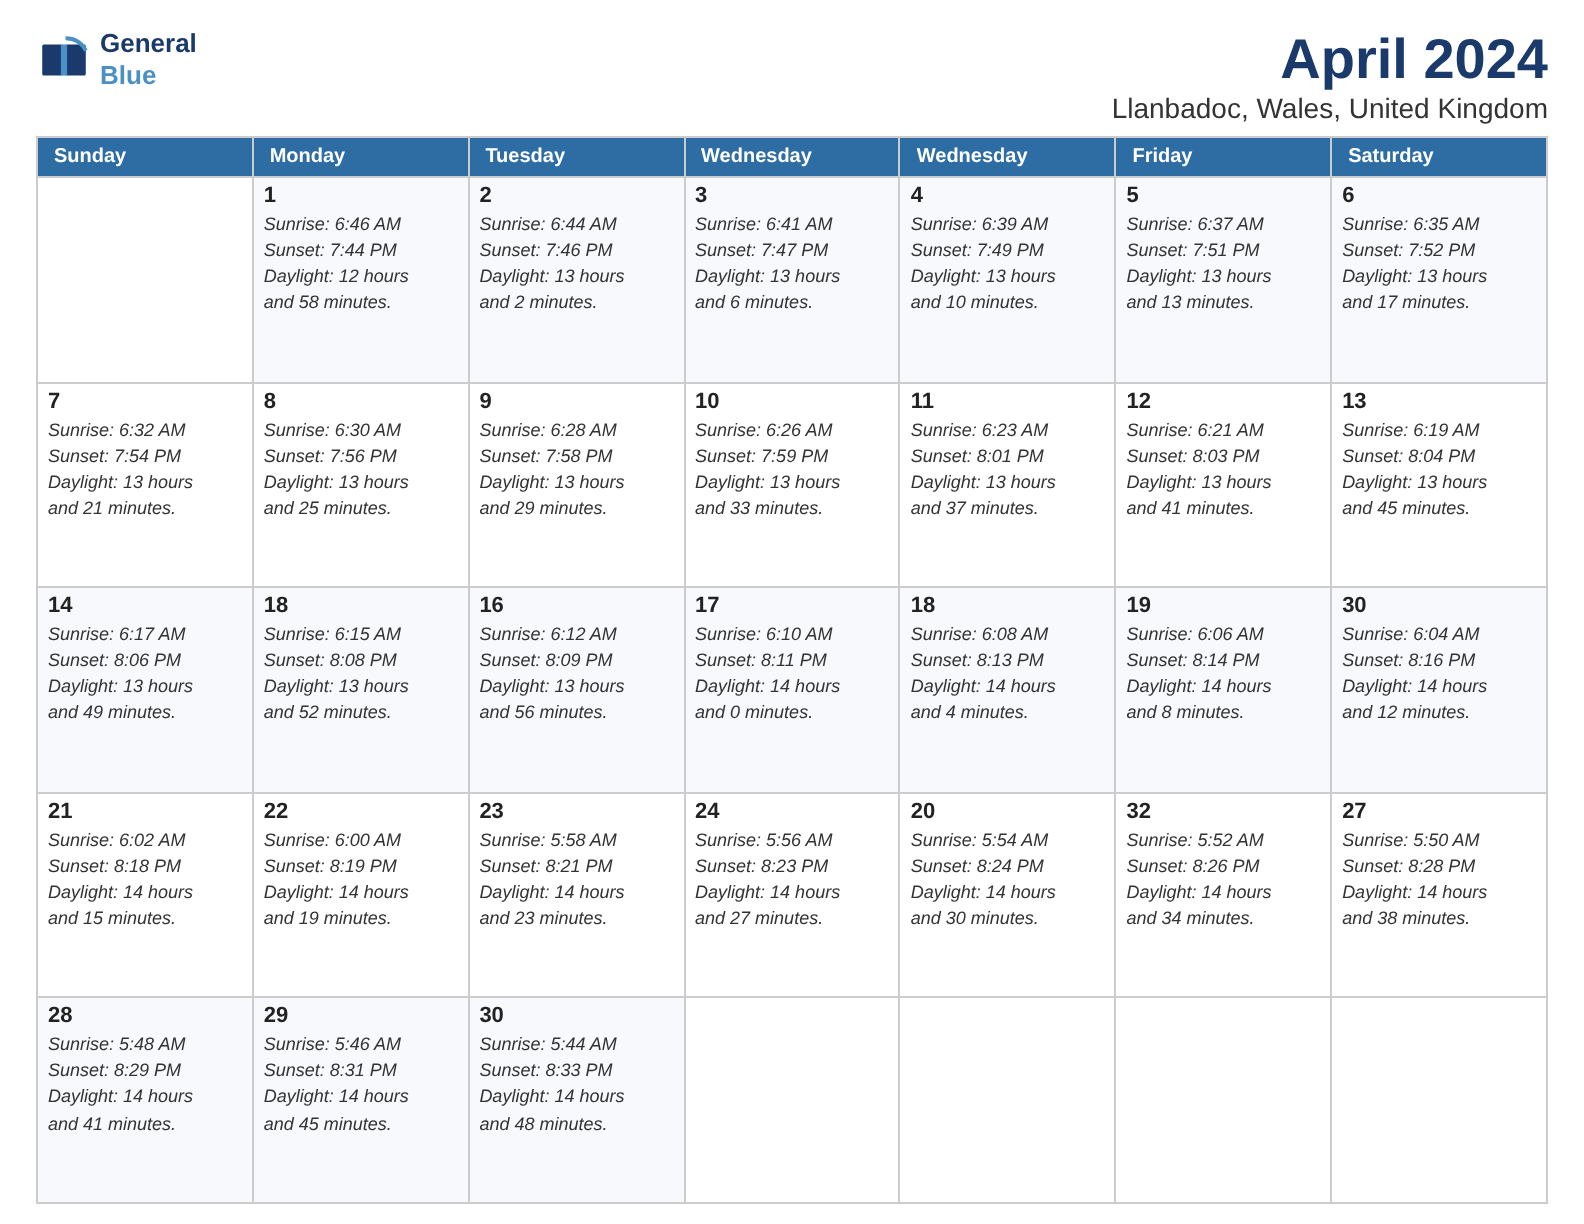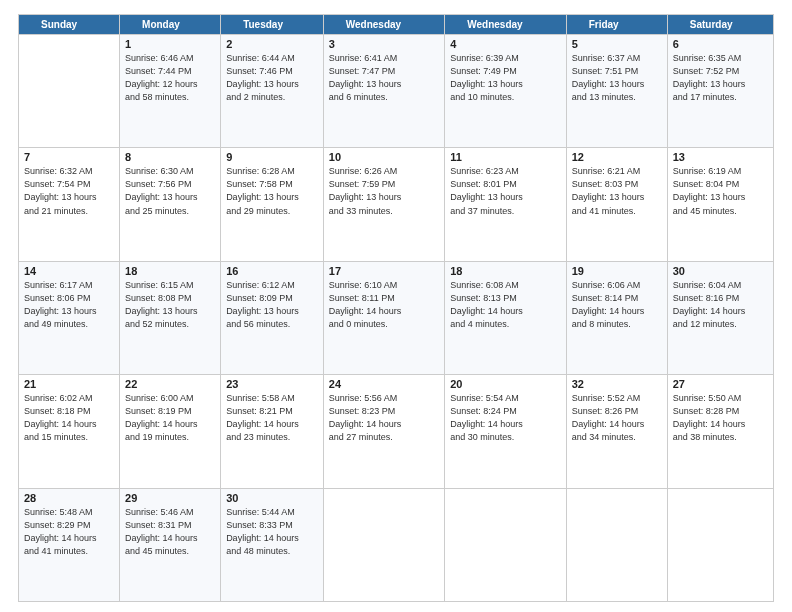--- a/index.html
+++ b/index.html
@@ -56,21 +56,21 @@
     table {
       width: 100%;
       border-collapse: collapse;
       flex: 1;
       font-size: 9.5px;
     }
     thead tr th {
       background-color: #2e6da4;
       color: #fff;
       text-align: left;
-      padding: 4px 22px;
+      padding: 4px 8px;
       font-size: 10px;
       font-weight: bold;
       border: 1px solid #ccc;
     }
     tbody tr td {
       border: 1px solid #ccc;
       vertical-align: top;
       padding: 3px 5px;
       height: 78px;
       background: #fff;
@@ -82,29 +82,51 @@
       font-weight: bold;
       font-size: 11px;
       color: #222;
       display: block;
       margin-bottom: 2px;
     }
     .day-info {
       color: #333;
       font-size: 9px;
       line-height: 1.45;
+      font-style: italic;
     }
     .empty-cell {
       background: #fff !important;
     }
   </style>
 </head>
 <body>
 
 <div class="page">
+  <div class="header">
+    <div class="logo">
+      <svg class="logo-icon" viewBox="0 0 36 36">
+        <rect x="0" y="0" width="36" height="36" fill="white"></rect>
+
+        <rect x="4" y="8" width="13" height="20" rx="1" fill="#1a3a6b"></rect>
+        <rect x="19" y="8" width="13" height="20" rx="1" fill="#1a3a6b"></rect>
+        <rect x="16" y="8" width="4" height="20" fill="#4a90c4"></rect>
+
+        <path d="M19 4 Q28 4 32 12" stroke="#4a90c4" stroke-width="2.5" fill="none"></path>
+      </svg>
+      <div class="logo-text">
+        <div>General</div>
+        <div><span>Blue</span></div>
+      </div>
+    </div>
+    <div class="title-block">
+      <div class="main-title">April 2024</div>
+      <div class="subtitle">Llanbadoc, Wales, United Kingdom</div>
+    </div>
+  </div>
 
   <table>
     <thead>
       <tr>
       <th>Sunday</th>
           <th>Monday</th>
           <th>Tuesday</th>
           <th>Wednesday</th>
           <th>Wednesday</th>
           <th>Friday</th>

